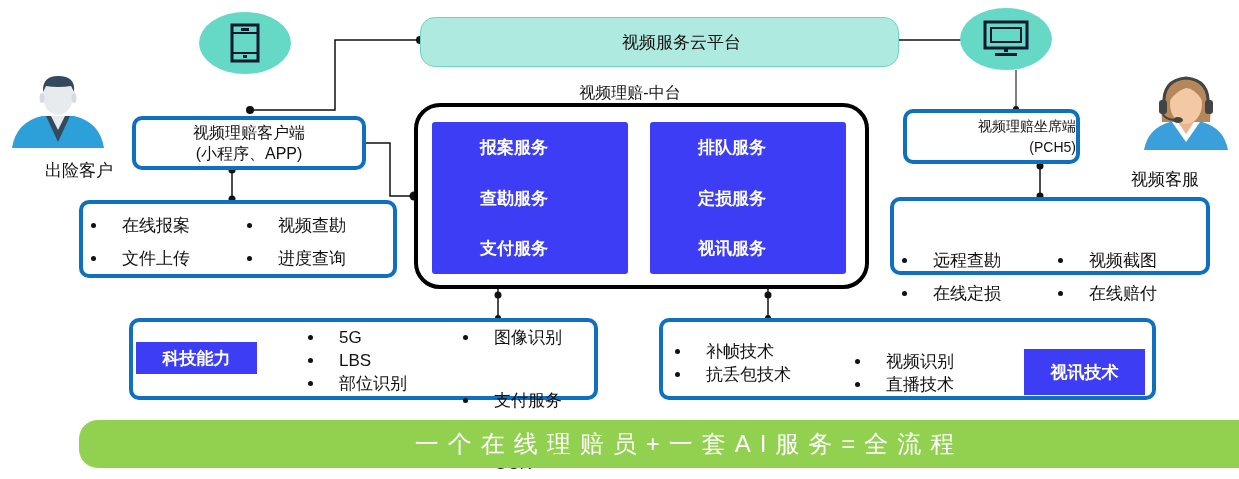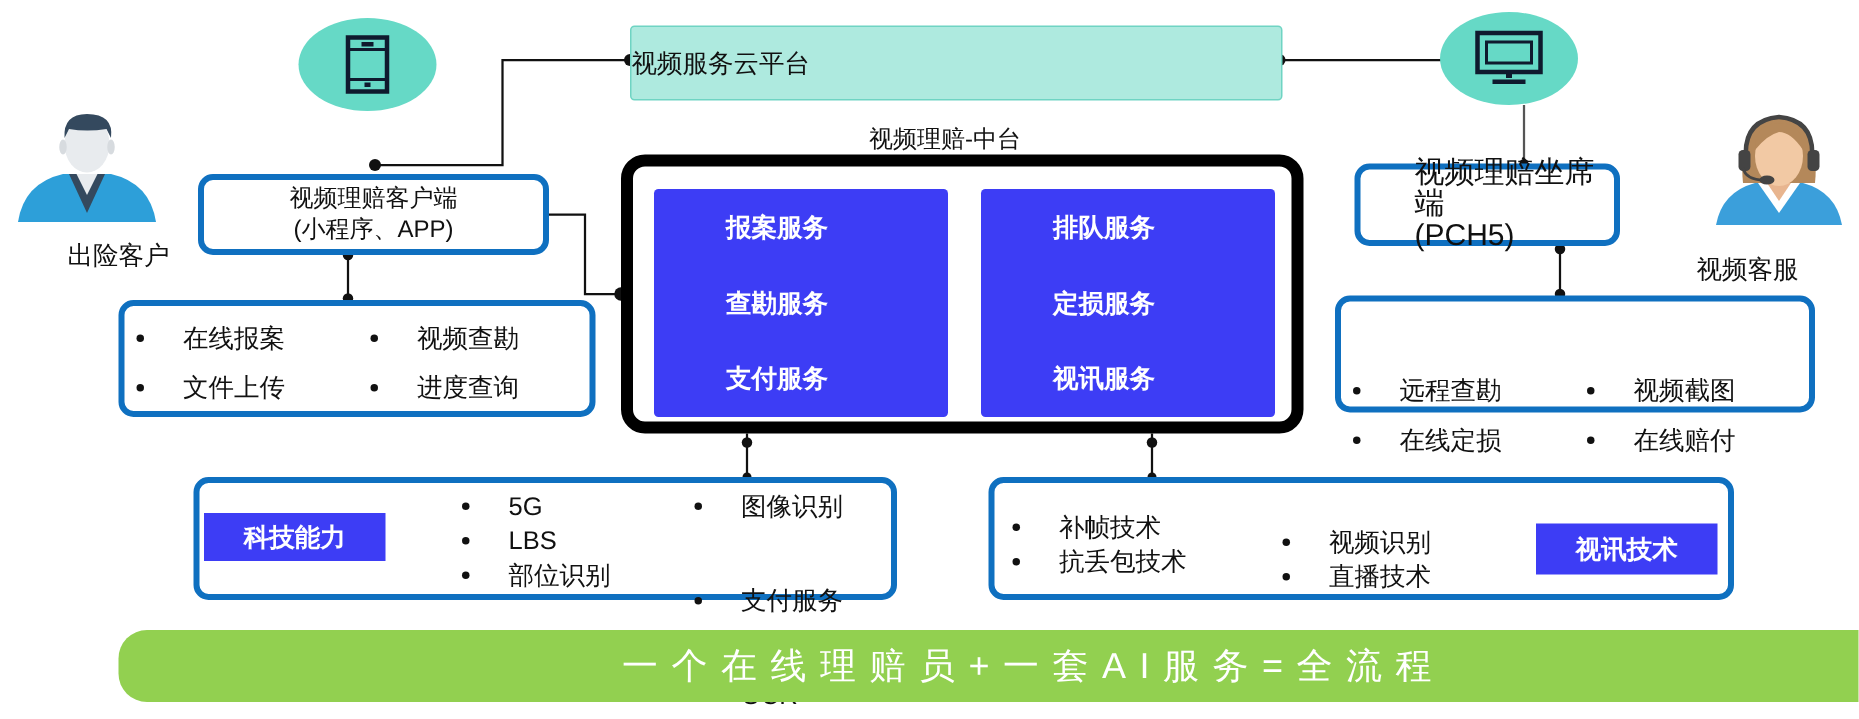--- a/index.html
+++ b/index.html
@@ -1,34 +1,34 @@
 <!DOCTYPE html>
 <html><head>
 <meta charset="utf-8">
 <style>
   html, body { margin:0; padding:0; background:#ffffff; }
   body { width:1239px; height:479px; position:relative; overflow:hidden;
          font-family:"Liberation Sans","DejaVu Sans",sans-serif; color:#111; }
   .abs { position:absolute; }
   svg.wires { position:absolute; left:0; top:0; width:1239px; height:479px; pointer-events:none; }
   .cloud { left:420px; top:17px; width:433px; height:48px; background:#aeeadf; border:1px solid #6fd4c3;
-           border-radius:3px; display:flex; align-items:center; font-size:17px; }
+           border-radius:15px; display:flex; align-items:center; justify-content:center; font-size:17px;padding-left:44px; }
   .circle-icon { width:92px; height:62px; border-radius:50%; background:#66d9c6;
                  display:flex; align-items:center; justify-content:center; }
   .blue-box { border:4px solid #0f70c0; border-radius:10px; background:#fff; box-sizing:border-box; }
   .client-box { left:132px; top:116px; width:234px; height:54px; display:flex; flex-direction:column;
                 align-items:center; justify-content:center; font-size:16px; line-height:21px; }
   .agent-box { left:903px; top:109px; width:177px; height:55px; display:flex; flex-direction:column;
-               align-items:flex-start; justify-content:center; font-size:20px; line-height:21px;padding-left:36px; }
+               align-items:flex-end; justify-content:center; font-size:14px; line-height:21px; }
   .feat-box { font-size:17px; }
   .feat-grid { position:absolute; display:grid; grid-template-columns: 1fr 1fr; row-gap:10px; }
   .feat-item { display:flex; align-items:center; white-space:nowrap; }
   .bullet { display:inline-block; width:5px; height:5px; background:#111; border-radius:50%; margin-right:26px; }
   .mid-title { left:540px; top:83px; width:180px; text-align:center; font-size:16px; }
-  .mid-box { left:414px; top:103px; width:455px; height:186px; border:8px solid #000000; border-radius:16px;
+  .mid-box { left:414px; top:103px; width:455px; height:186px; border:4px solid #000000; border-radius:26px;
              box-sizing:border-box; background:#fff; }
   .svc-col { position:absolute; top:15px; width:196px; height:152px; background:#3d3df5; border-radius:3px;
              display:flex; flex-direction:column; }
   .svc { flex:1; display:flex; align-items:center; padding-left:48px; color:#fff; font-weight:bold; font-size:17px; }
   .tag { background:#3d3df5; color:#fff; font-weight:bold; font-size:17px; display:flex; align-items:center; justify-content:center; }
   .list3 { position:absolute; display:flex; flex-direction:column; }
   .list3 .feat-item { height:23px; font-size:17px; }
   .banner { left:79px; top:420px; width:1220px; height:48px; background:#92d050; color:#fff;
             display:flex; align-items:center; justify-content:center; font-size:24px; letter-spacing:9px;
             font-family:Liberation Sans, sans-serif;border-radius:19px; }
@@ -233,18 +233,18 @@
   <div class="list3" style="left:192px;top:28px;">
     <div class="feat-item">
         <span class="bullet"></span>
         <span>视频识别</span>
       </div>
     <div class="feat-item">
         <span class="bullet"></span>
         <span>直播技术</span>
       </div>
   </div>
-  <div class="abs tag" style="left:361px;top:27px;width:121px;height:34px;">视讯技术</div>
+  <div class="abs tag" style="left:361px;top:27px;width:121px;height:46px;">视讯技术</div>
 </div>
 
 <div class="abs banner">
   <span>一个在线理赔员+一套AI服务=全流程</span>
 </div>
 
 </body></html>

